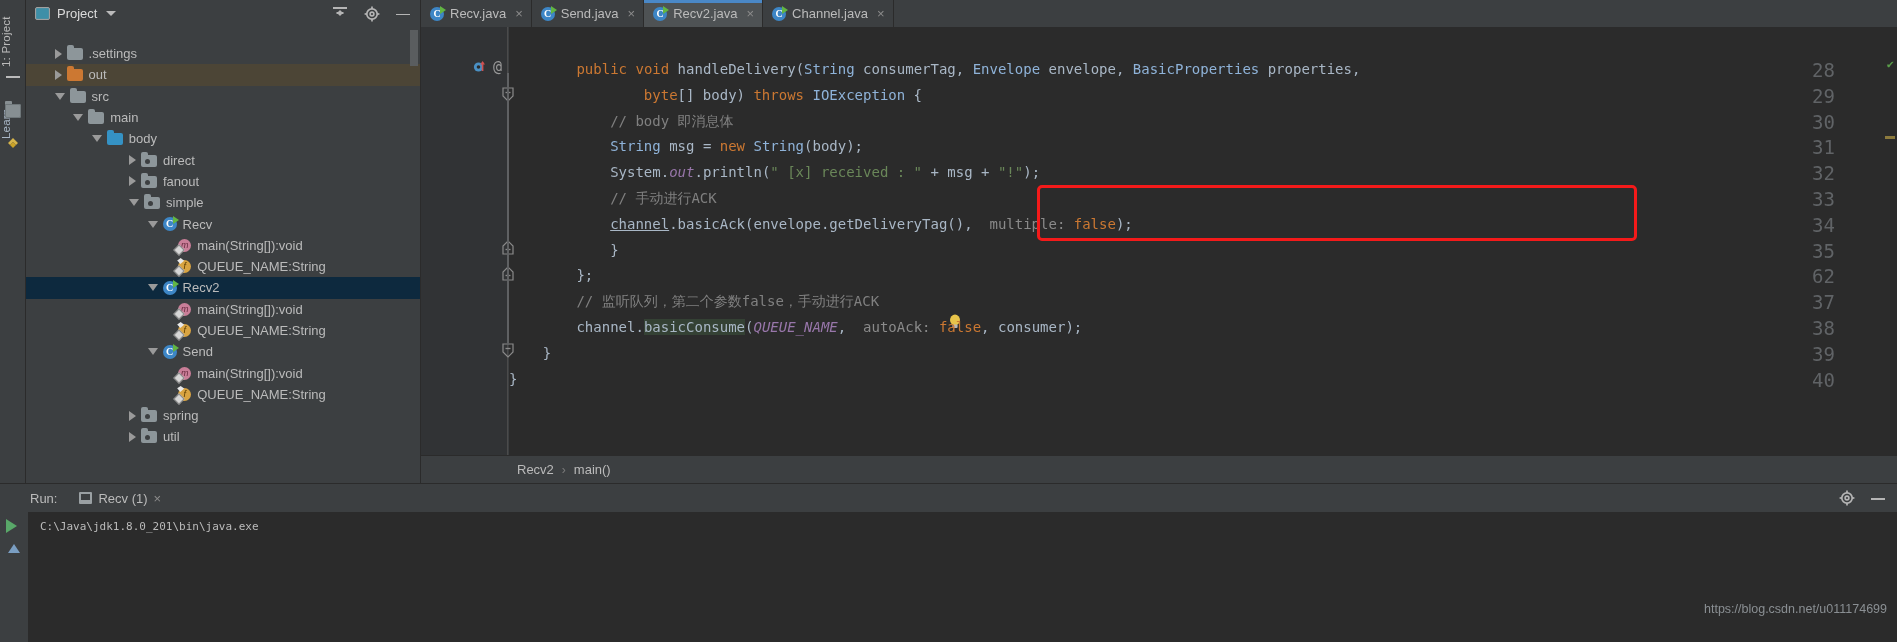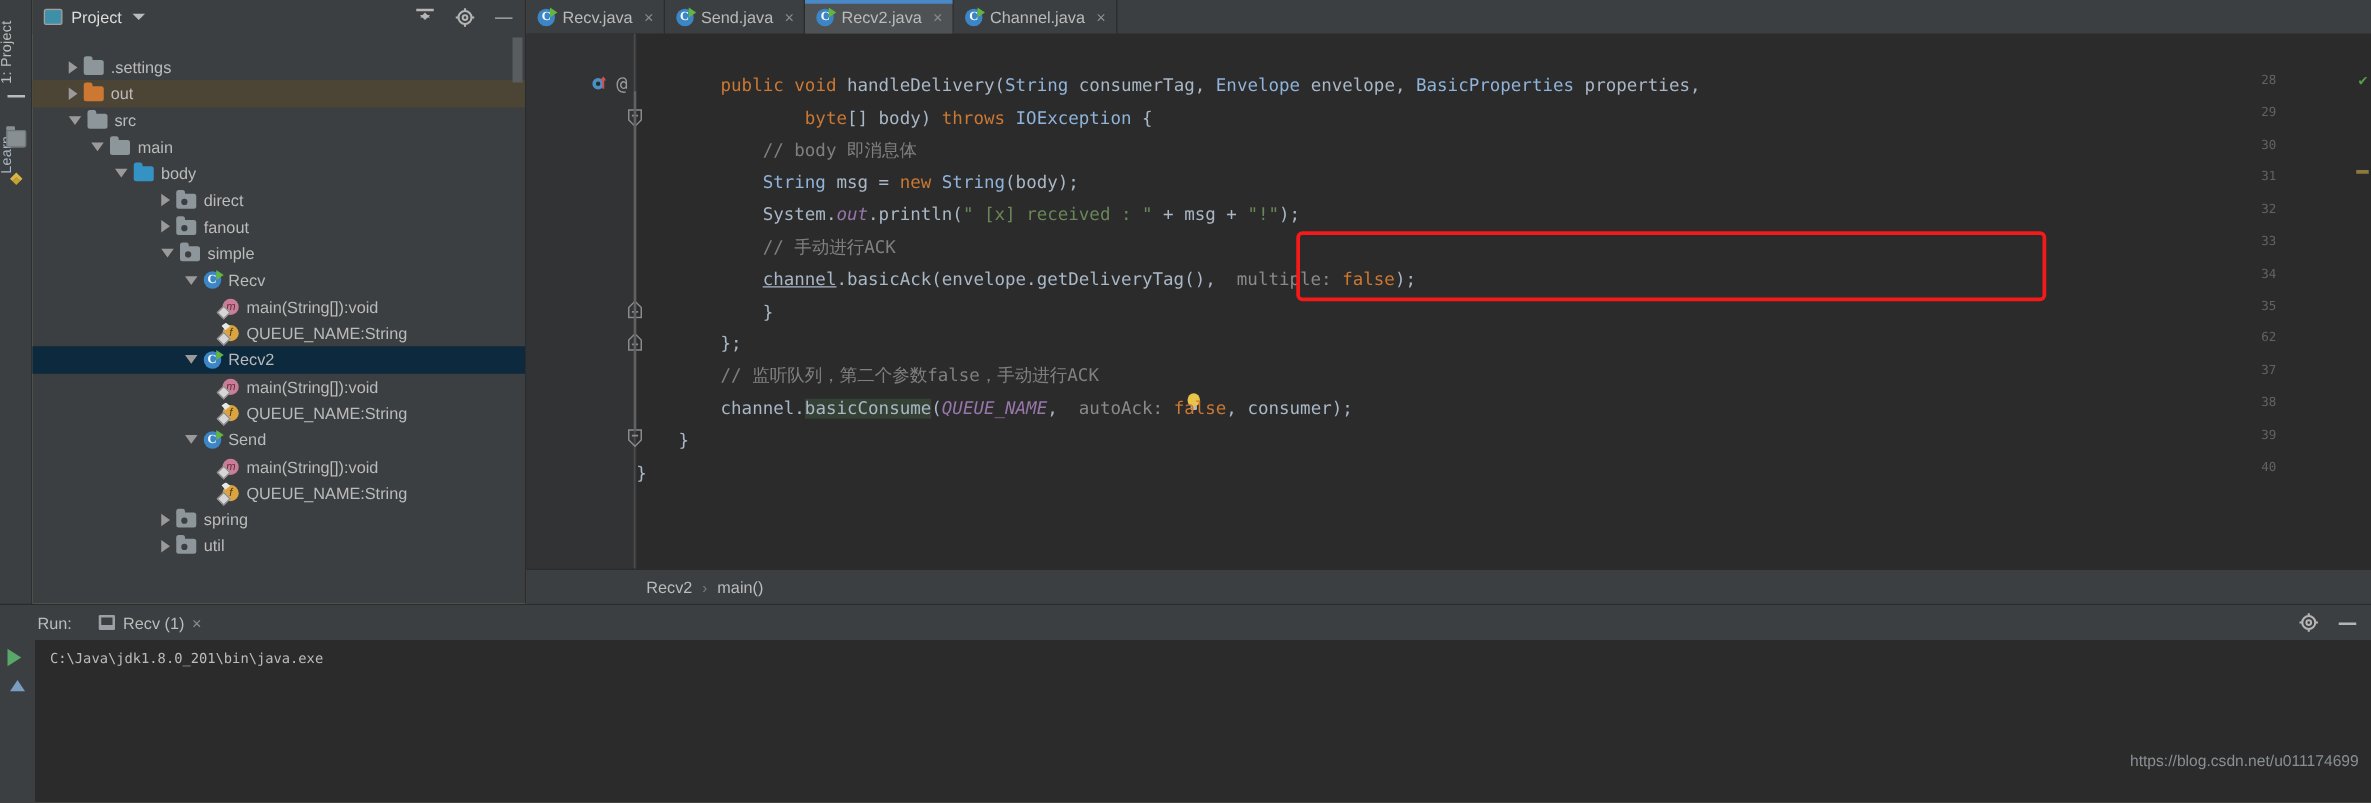--- a/index.html
+++ b/index.html
@@ -2,21 +2,21 @@
 <html><head>
 <meta charset="utf-8">
 <style>
   * { box-sizing: border-box; margin: 0; padding: 0; }
   html, body {
     width: 1897px; height: 642px;
     background: #3c3f41;
     font-family: "Liberation Sans", sans-serif;
     overflow: hidden;
   }
-  .ide { position: relative; width: 1897px; height: 642px; background: #fef9c3; }
+  .ide { position: relative; width: 1897px; height: 642px; background: #0f172a; }
 
   
   .left-strip {
     position: absolute; left: 0; top: 0; width: 26px; height: 592px;
     background: #3c3f41; border-right: 1px solid #2b2b2b;
   }
   .vtab {
     position: absolute; left: 0; width: 26px;
     color: #a9b7c6; font-size: 11.5px;
     writing-mode: vertical-rl; transform: rotate(180deg);
@@ -172,22 +172,22 @@
     font-family:"DejaVu Sans Mono","Liberation Mono",monospace;
   }
   .gutter {
     position:absolute; left:0; top:0; width:88px; height:100%; background:#313335;
     border-right:1px solid #3c3f41;
   }
   .gutter-sep {
     position:absolute; left:86px; top:0; width:1px; height:100%; background:#4b4b4b;
   }
   .lnum {
-    position:absolute; right: 62px; width:40px; text-align:center;
-    color:#606366; font-size:10px; font-family:"DejaVu Sans Mono",monospace;
+    position:absolute; right: 62px; width:40px; text-align:right;
+    color:#606366; font-size:19px; font-family:"DejaVu Sans Mono",monospace;
   }
   .gmark { position:absolute; font-size:13px; }
 
   .codelines {
     position:absolute; left:88px; top:0; right:0; height:100%;
     font-size:14px; line-height:25.8px; color:#a9b7c6; white-space:pre;
   }
   .cl { position:absolute; left:0; white-space:pre; font-family:"DejaVu Sans Mono","Liberation Mono",monospace; font-size:14px;}
   .kw { color:#cc7832; }
   .cls { color:#8fb3d9; }

